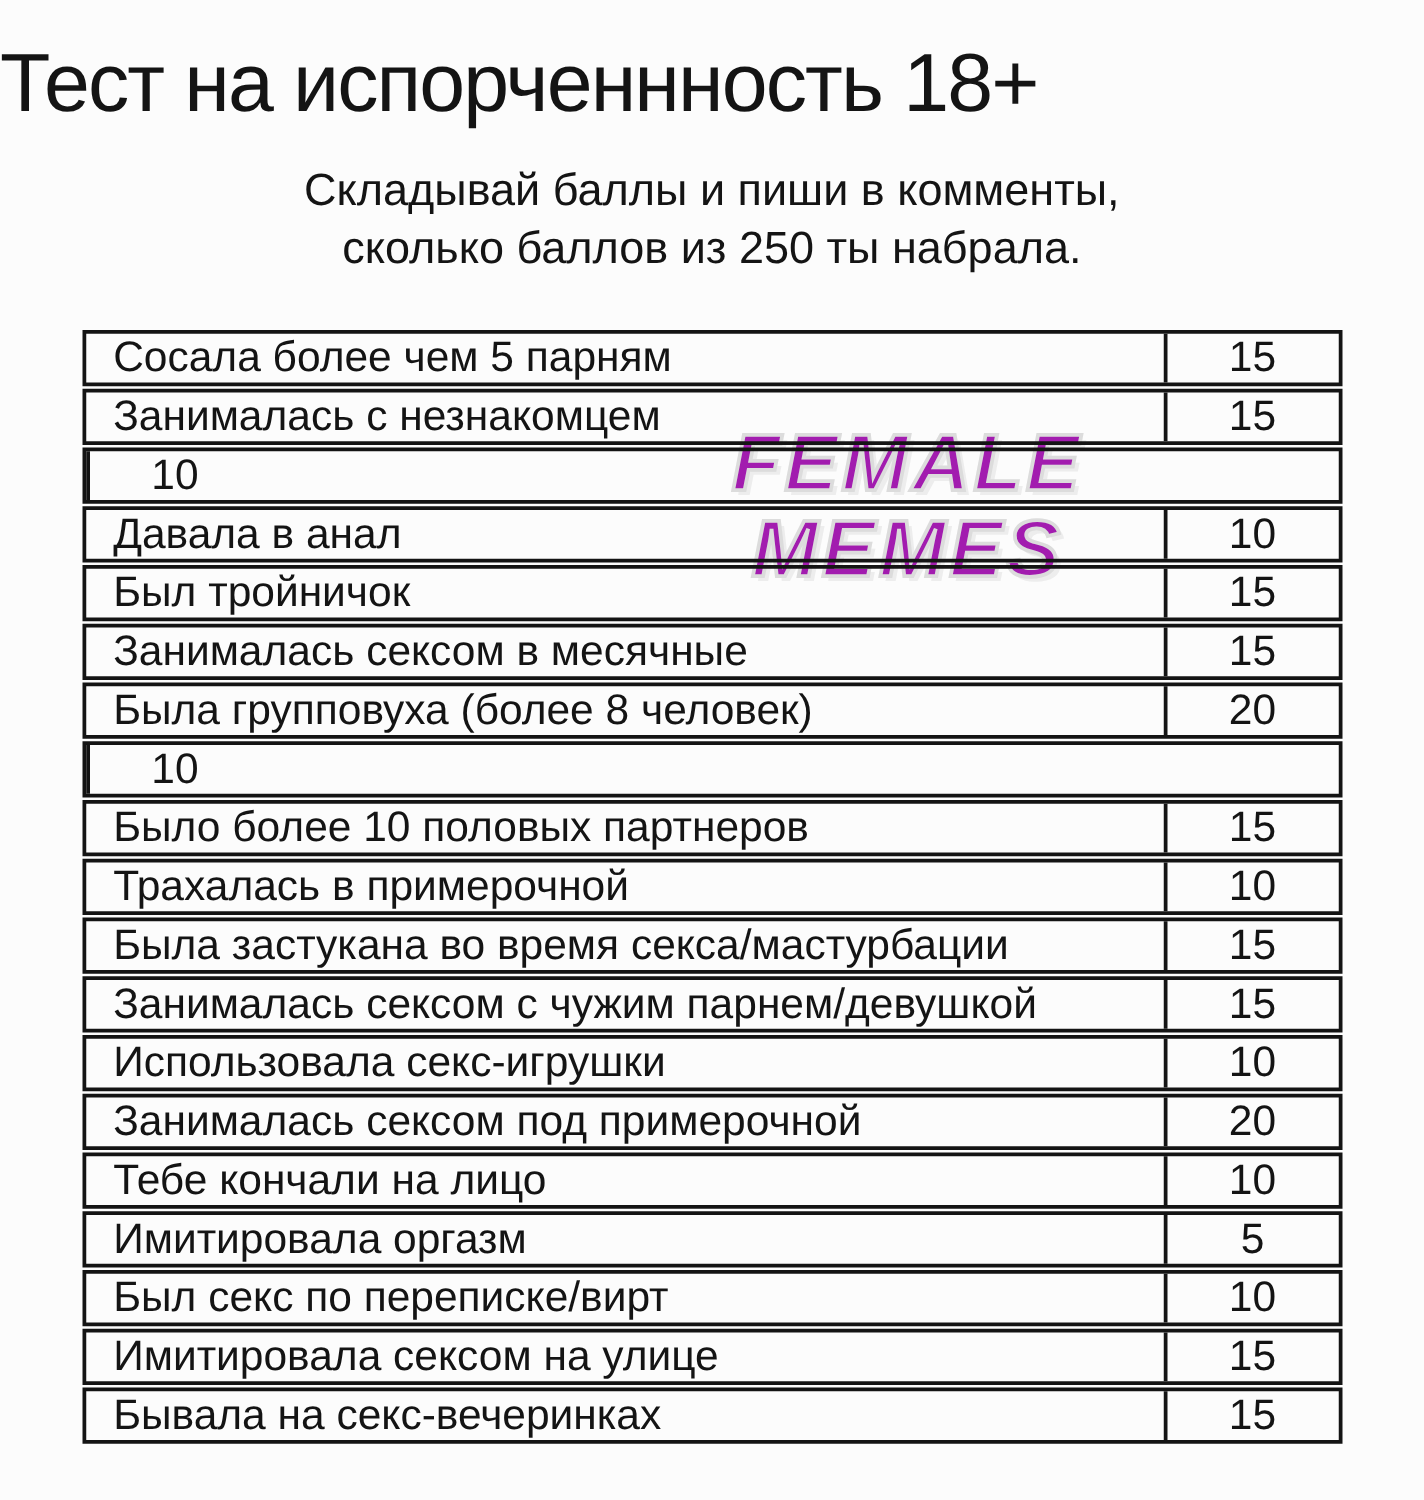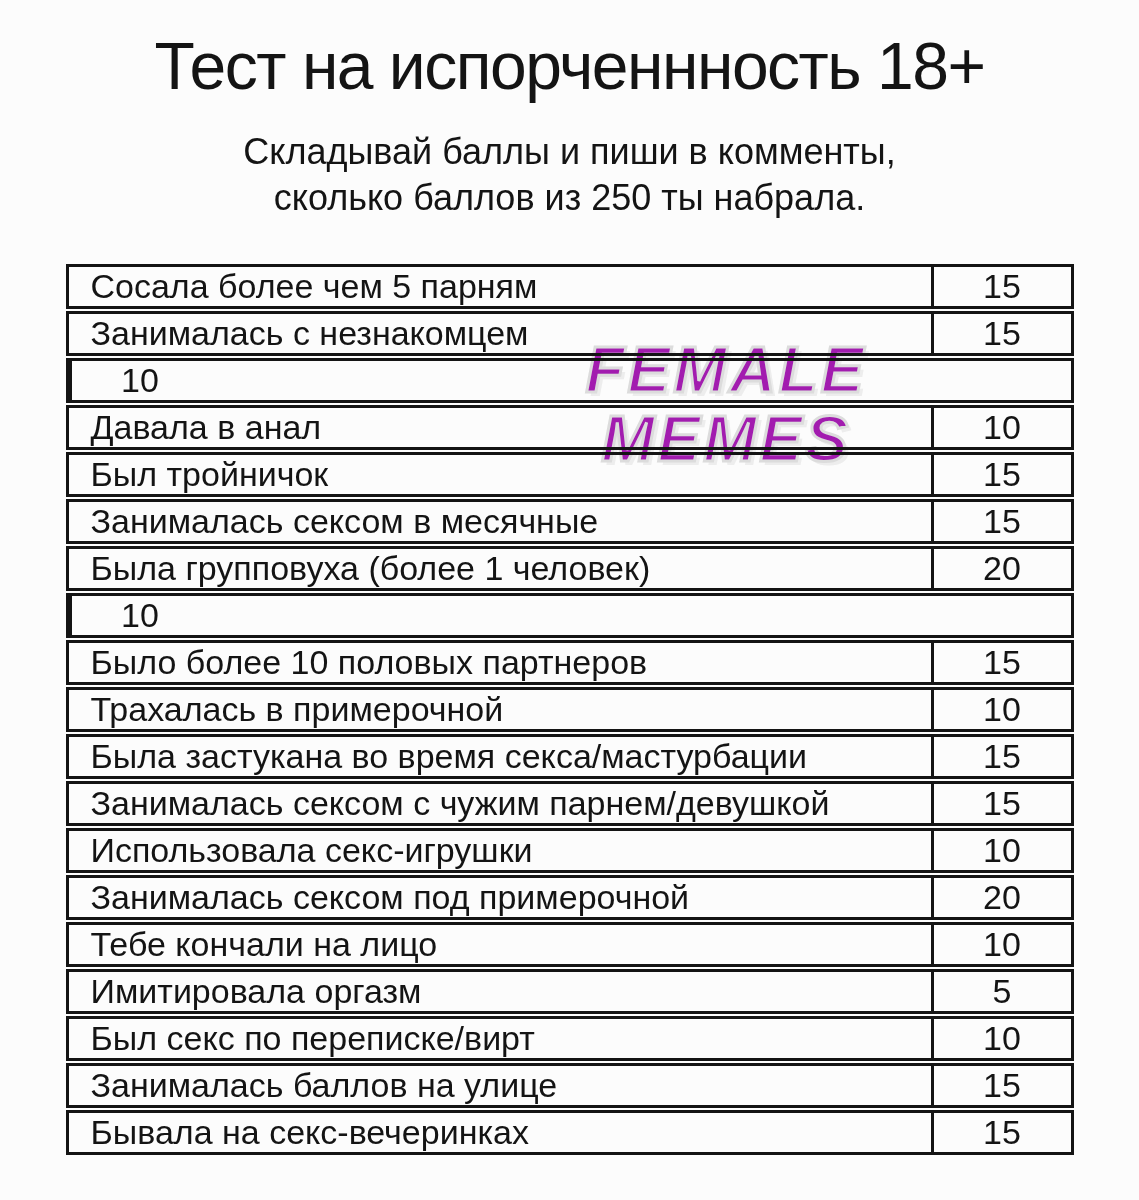--- a/index.html
+++ b/index.html
@@ -8,21 +8,21 @@
     padding: 0;
     width: 1139px;
     height: 1200px;
     background: #fcfcfc;
     font-family: "Liberation Sans", sans-serif;
     color: #141414;
     overflow: hidden;
   }
   .page-title {
     margin: 30px 0 0 0;
-    text-align: center;
+    text-align: left;
     font-size: 66px;
     font-weight: 400;
     letter-spacing: -1.5px;
     line-height: 1.1;
   }
   .subtitle {
     margin: 26px 0 0 0;
     text-align: center;
     font-size: 36px;
     font-weight: 400;
@@ -126,21 +126,21 @@
     <div class="cell-label">Был тройничок</div>
     <div class="cell-points">15</div>
   </div>
 
   <div class="row">
     <div class="cell-label">Занималась сексом в месячные</div>
     <div class="cell-points">15</div>
   </div>
 
   <div class="row">
-    <div class="cell-label">Была групповуха (более 1 человек)</div>
+    <div class="cell-label">Была групповуха (более 8 человек)</div>
     <div class="cell-points">20</div>
   </div>
 
   <div class="row">
     <div class="cell-points">10</div>
   </div>
 
   <div class="row">
     <div class="cell-label">Было более 10 половых партнеров</div>
     <div class="cell-points">15</div>
@@ -180,21 +180,21 @@
     <div class="cell-label">Имитировала оргазм</div>
     <div class="cell-points">5</div>
   </div>
 
   <div class="row">
     <div class="cell-label">Был секс по переписке/вирт</div>
     <div class="cell-points">10</div>
   </div>
 
   <div class="row">
-    <div class="cell-label">Занималась баллов на улице</div>
+    <div class="cell-label">Имитировала сексом на улице</div>
     <div class="cell-points">15</div>
   </div>
 
   <div class="row">
     <div class="cell-label">Бывала на секс-вечеринках</div>
     <div class="cell-points">15</div>
   </div>
 </div>
 
   </div>

